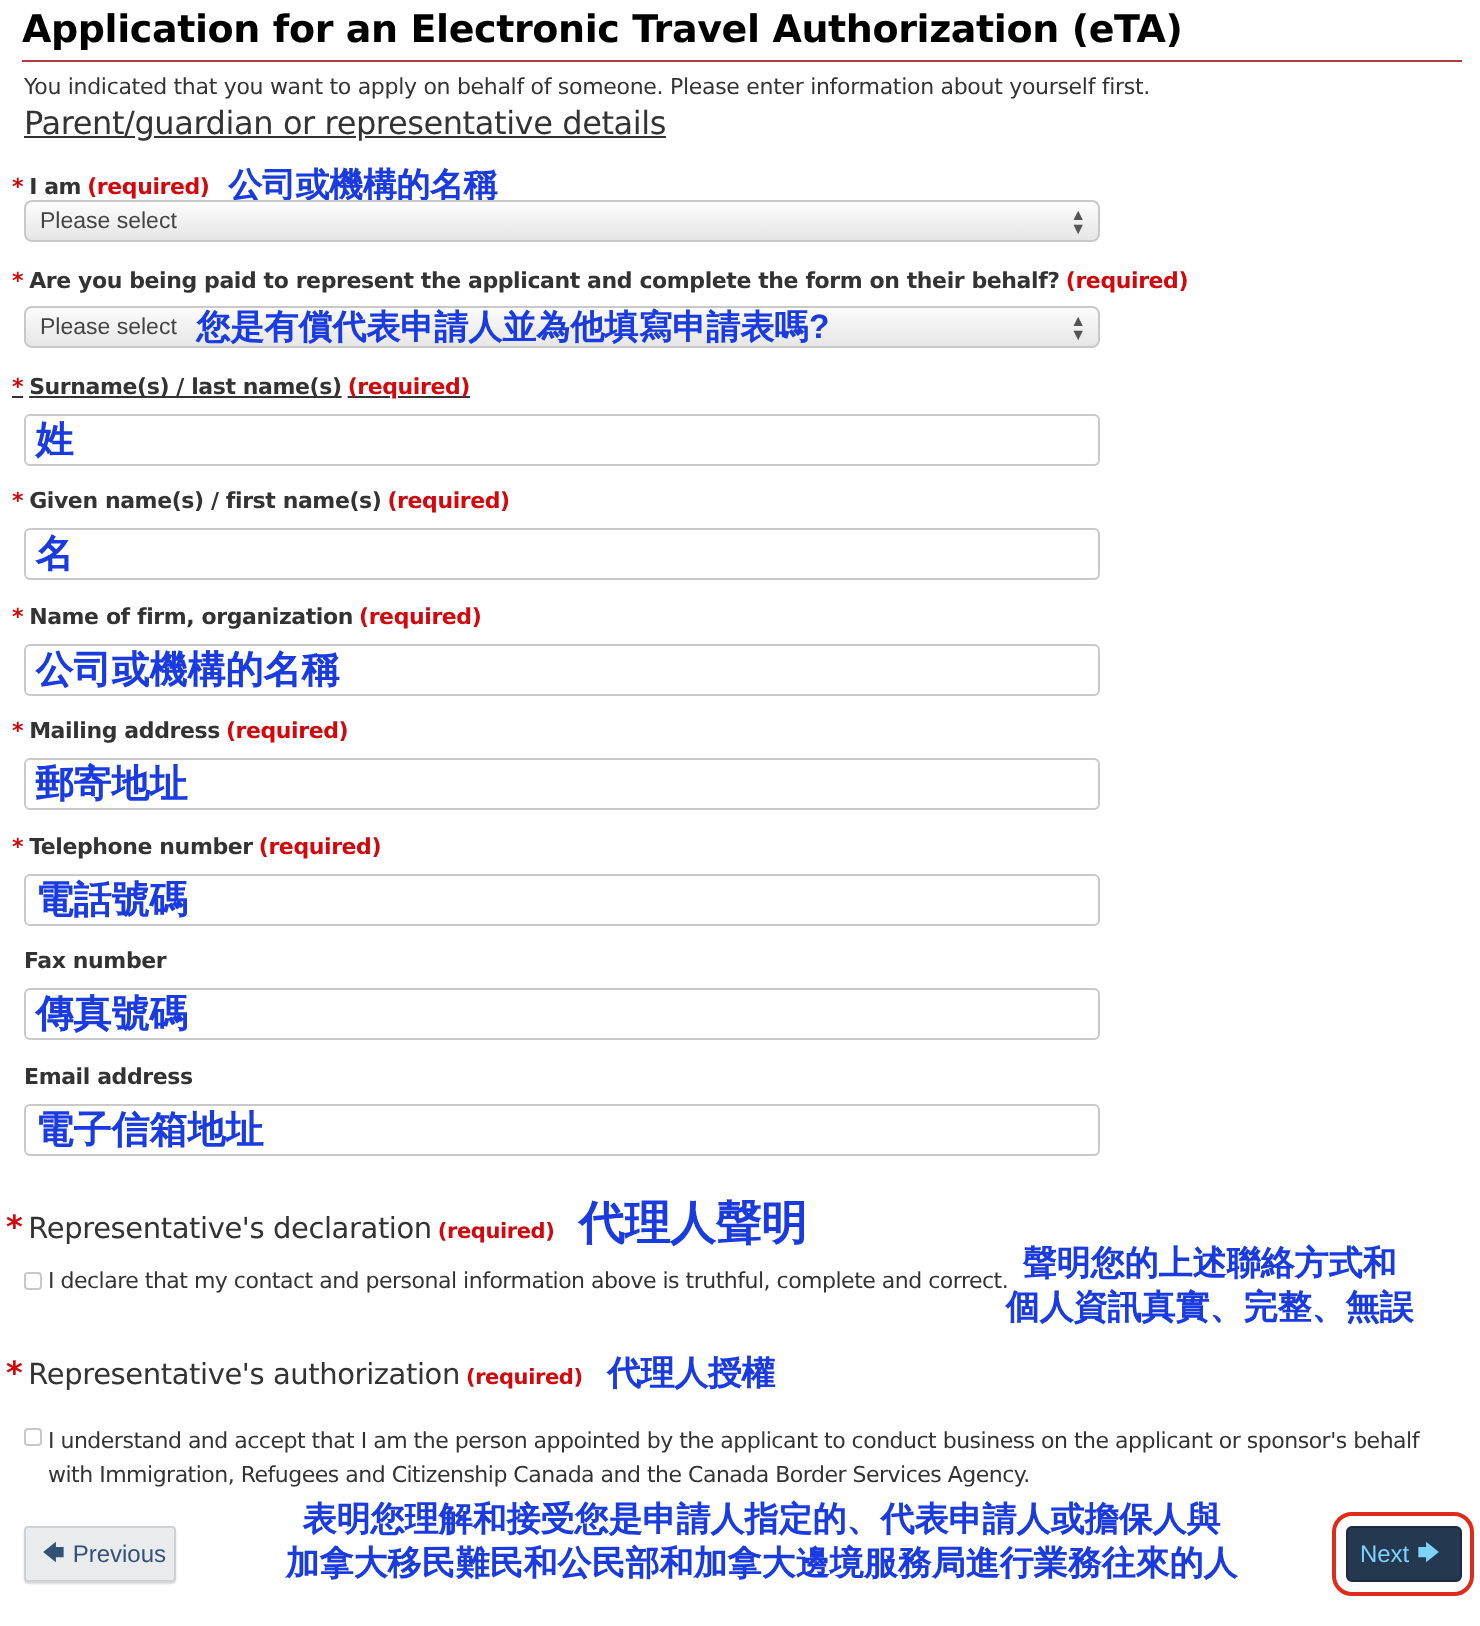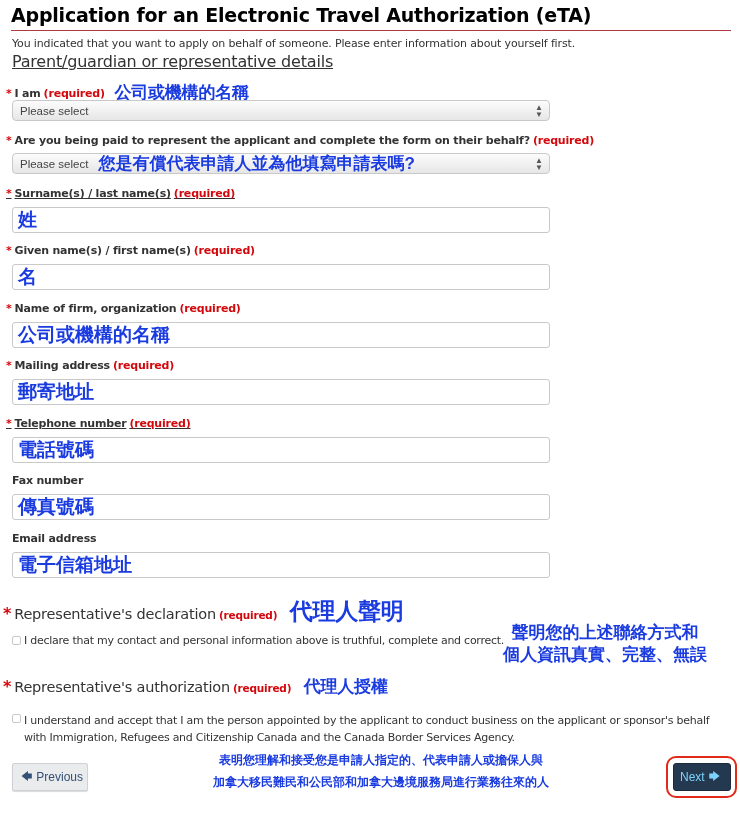--- a/index.html
+++ b/index.html
@@ -137,21 +137,21 @@
   <span class="zh">公司或機構的名稱</span>
 </div>
 
 <div class="label" style="top:359px;">
   <span class="req-star">*</span><span>Mailing address</span><span class="req-text">(required)</span>
 </div>
 <div class="input" style="top:379px;">
   <span class="zh">郵寄地址</span>
 </div>
 
-<div class="label" style="top:417px;text-decoration:underline;">
+<div class="label" style="top:417px;">
   <span class="req-star">*</span><span>Telephone number</span><span class="req-text">(required)</span>
 </div>
 <div class="input" style="top:437px;">
   <span class="zh">電話號碼</span>
 </div>
 
 <div class="label noreq" style="top:474px;">
   <span>Fax number</span>
 </div>
 <div class="input" style="top:494px;">
@@ -179,21 +179,21 @@
 </div>
 
 <div class="big-label" style="top:675px;">
   <span class="req-star">*</span><span>Representative's authorization</span><span class="req-text">(required)</span>
   <span class="zh" style="font-size:17px; margin-left:8px;">代理人授權</span>
 </div>
 <div class="checkbox-row" style="top:712px; width:715px; line-height:17px;">
   <span class="checkbox"></span>
   <span>I understand and accept that I am the person appointed by the applicant to conduct business on the applicant or sponsor's behalf with Immigration, Refugees and Citizenship Canada and the Canada Border Services Agency.</span>
 </div>
-<div style="position:absolute; left:96px; top:749px; width:570px; text-align:center; font-size:12px; line-height:22px;">
+<div style="position:absolute; left:96px; top:749px; width:570px; text-align:center; font-size:17px; line-height:22px;">
   <div class="zh">表明您理解和接受您是申請人指定的、代表申請人或擔保人與</div>
   <div class="zh">加拿大移民難民和公民部和加拿大邊境服務局進行業務往來的人</div>
 </div>
 
 <div class="btn-prev">
   <span class="arrow-icon">🡄</span>
   <span>Previous</span>
 </div>
 <div class="btn-next-ring"></div>
 <div class="btn-next">

